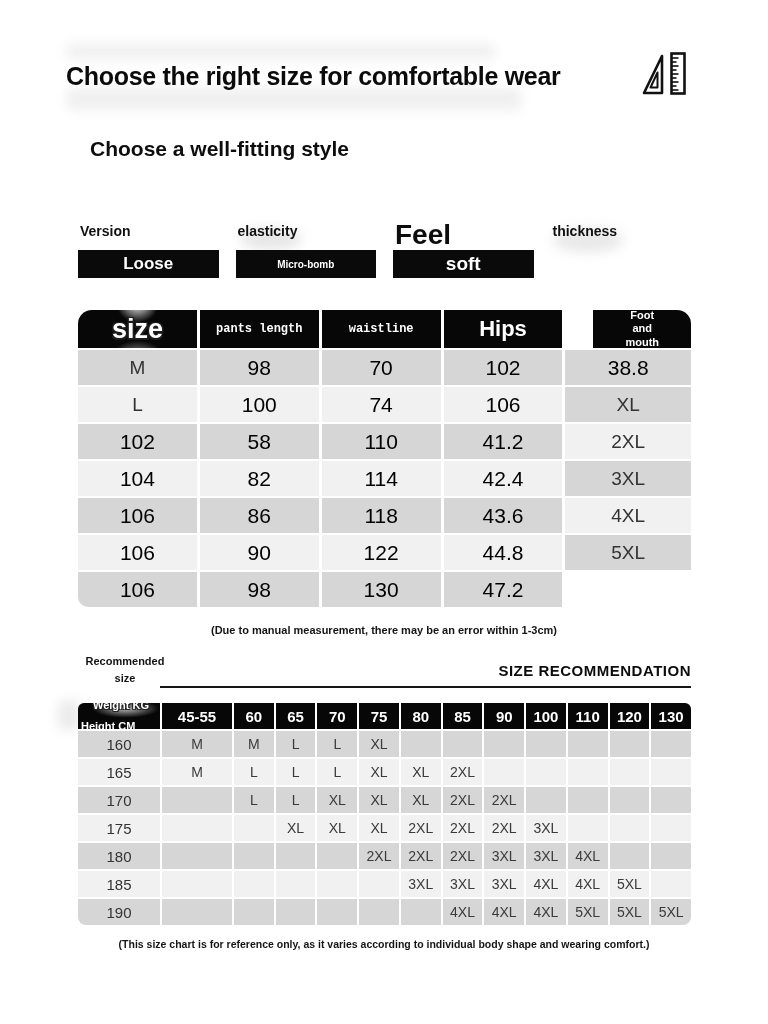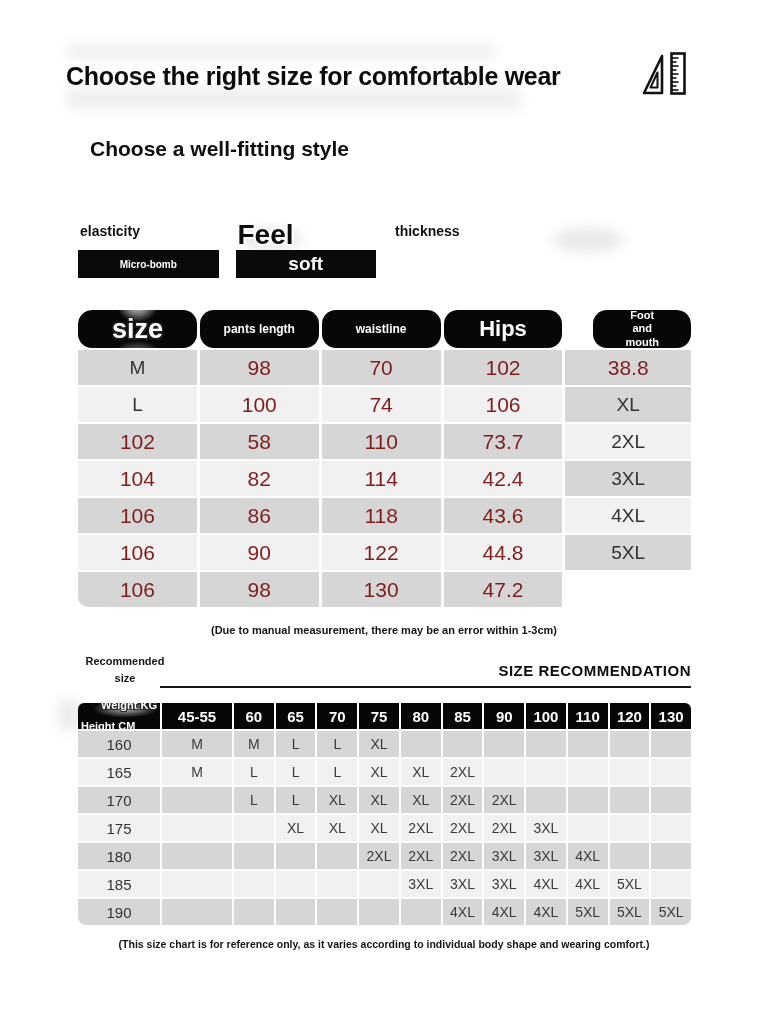--- a/index.html
+++ b/index.html
@@ -52,37 +52,37 @@
       1.5px 1.5px 0 #fff,-2px 0 0 #fff,2px 0 0 #fff,0 2px 0 #fff,0 -2px 0 #fff;
   }
 
   
   .size-table{
     position:absolute;left:78px;top:310px;width:613px;
     display:grid;grid-template-columns:repeat(5,1fr);gap:2px 3px;
     border-radius:14px 14px 10px 10px;overflow:hidden;
   }
   .st-cell{display:flex;align-items:center;justify-content:center;height:35px;}
-  .st-head{background:#070707;color:#fff;height:38px;font-weight:700;border-radius:14px;}
+  .st-head{background:#070707;color:#fff;height:38px;font-weight:700;}
   .h0{
     font-size:27px;
     background:
       radial-gradient(ellipse 34px 30px at 50% -6px,#efefef,rgba(7,7,7,0) 62%),
       radial-gradient(ellipse 42px 26px at 50% 46px,#8d8d8d,rgba(7,7,7,0) 60%),
       #070707;
     text-shadow:-1.5px -1.5px 0 #1c1c1c,1.5px -1.5px 0 #1c1c1c,
       -1.5px 1.5px 0 #1c1c1c,1.5px 1.5px 0 #1c1c1c;
   }
-  .h1,.h2{font-size:12px;}
+  .h1,.h2{font-size:12px;font-family:Liberation Mono, monospace;}
   .h3{font-size:22px;}
   .h4{font-size:11px;line-height:1.2;text-align:center;padding:0 32px;box-sizing:border-box;margin-left:28px;}
   .dark{background:#d6d6d6;}
   .light{background:#f1f1f1;}
   .st-size{font-size:19px;color:#333;}
-  .st-val{font-size:21px;color:#7f1d1d;}
+  .st-val{font-size:21px;color:#000000;}
 
   .note-1{
     position:absolute;left:0;right:0;top:624px;text-align:center;
     font-size:11px;font-weight:700;color:#151515;
   }
 
   
   .rec-label{
     position:absolute;left:84px;top:653px;width:82px;text-align:center;
     font-size:11px;font-weight:700;line-height:1.5;color:#141414;
@@ -105,21 +105,21 @@
   }
   .rt-head{background:#070707;color:#fff;font-weight:700;font-size:15px;}
   .rt-corner{
     flex-direction:column;justify-content:center;align-items:stretch;
     line-height:1.15;font-size:11px;padding:2px 3px;box-sizing:border-box;
     background:
       radial-gradient(ellipse 44px 12px at 58% 22%,#b5b5b5,rgba(7,7,7,0) 75%),
       #070707;
   }
   .corner-top{
-    text-align:right;padding-left:12px;
+    text-align:left;padding-left:12px;
     text-shadow:-1px -1px 0 #222,1px -1px 0 #222,-1px 1px 0 #222,1px 1px 0 #222;
   }
   .corner-bottom{text-align:left;margin-top:8px;}
   .rt-height{font-size:15px;color:#333;}
 
   .note-2{
     position:absolute;left:0;right:0;top:938px;text-align:center;
     font-size:10.5px;font-weight:700;color:#151515;
   }
 </style>
@@ -147,20 +147,24 @@
     <line x1="31" y1="28" x2="35.5" y2="28" stroke="#111" stroke-width="1.6"></line>
     <line x1="31" y1="32" x2="37.5" y2="32" stroke="#111" stroke-width="1.6"></line>
     <line x1="31" y1="36" x2="35.5" y2="36" stroke="#111" stroke-width="1.6"></line>
     <line x1="31" y1="40" x2="37.5" y2="40" stroke="#111" stroke-width="1.6"></line>
   </svg>
 </div>
 
 <div class="page-subtitle">Choose a well-fitting style</div>
 
 <div class="attrs">
+  <div class="attr attr-0">
+    <div class="attr-label">Version</div>
+    <div class="bar">Loose</div>
+  </div>
   <div class="attr attr-1">
     <div class="attr-label">elasticity</div>
     <div class="bar">Micro-bomb</div>
   </div>
   <div class="attr attr-2">
     <div class="attr-label">Feel</div>
     <div class="bar">soft</div>
   </div>
   <div class="attr attr-3">
     <div class="attr-label">thickness</div>
@@ -179,21 +183,21 @@
     <div class="st-cell st-val dark">102</div>
     <div class="st-cell st-val dark">38.8</div>
     <div class="st-cell st-size light">L</div>
     <div class="st-cell st-val light">100</div>
     <div class="st-cell st-val light">74</div>
     <div class="st-cell st-val light">106</div>
     <div class="st-cell st-size dark">XL</div>
     <div class="st-cell st-val dark">102</div>
     <div class="st-cell st-val dark">58</div>
     <div class="st-cell st-val dark">110</div>
-    <div class="st-cell st-val dark">73.7</div>
+    <div class="st-cell st-val dark">41.2</div>
     <div class="st-cell st-size light">2XL</div>
     <div class="st-cell st-val light">104</div>
     <div class="st-cell st-val light">82</div>
     <div class="st-cell st-val light">114</div>
     <div class="st-cell st-val light">42.4</div>
     <div class="st-cell st-size dark">3XL</div>
     <div class="st-cell st-val dark">106</div>
     <div class="st-cell st-val dark">86</div>
     <div class="st-cell st-val dark">118</div>
     <div class="st-cell st-val dark">43.6</div>

